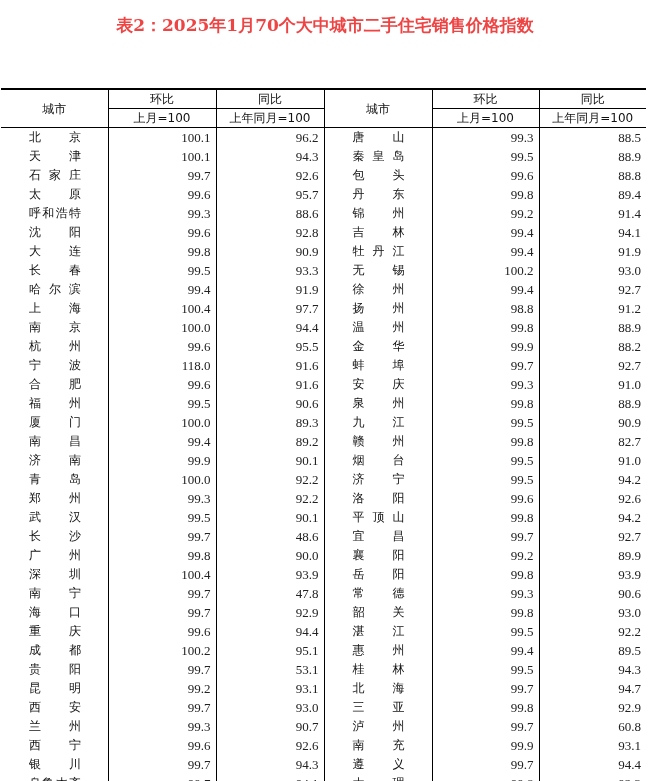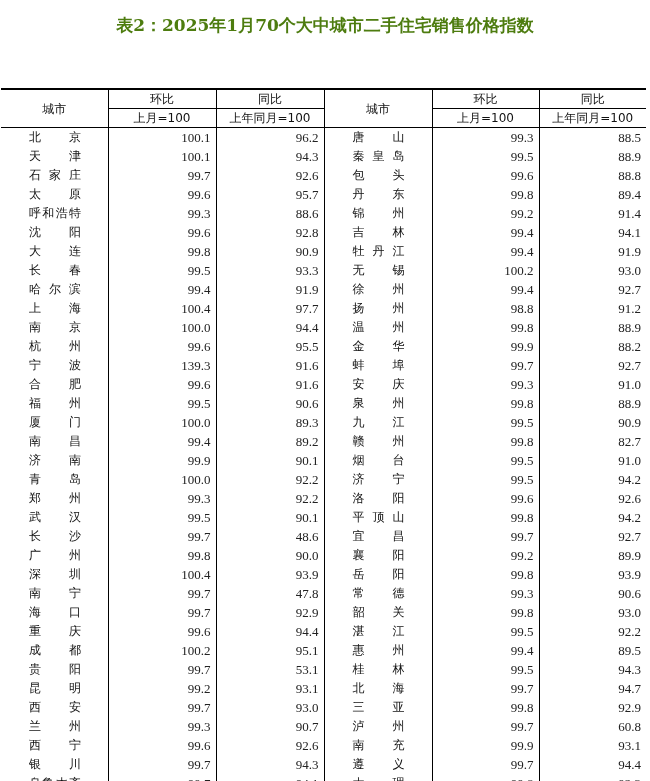--- a/index.html
+++ b/index.html
@@ -1,17 +1,17 @@
 <!DOCTYPE html>
 <html><head>
 <meta charset="utf-8">
 <style>
   html,body{margin:0;padding:0;background:#fff;}
   body{width:650px;height:781px;position:relative;overflow:hidden;font-family:"DejaVu Sans",sans-serif;color:#111;}
-  .title{position:absolute;top:14px;left:0;width:650px;text-align:center;font-family:"DejaVu Serif",serif;font-weight:bold;font-size:17px;letter-spacing:0px;color:#4d7c0f;}
+  .title{position:absolute;top:14px;left:0;width:650px;text-align:center;font-family:"DejaVu Serif",serif;font-weight:bold;font-size:17px;letter-spacing:0px;color:#ef4444;}
   table{position:absolute;top:88px;left:1px;width:645px;border-collapse:collapse;table-layout:fixed;font-size:12px;}
   col.c1{width:107px;} col.c2{width:108px;} col.c3{width:108px;}
   col.c4{width:108px;} col.c5{width:107px;} col.c6{width:107px;}
   thead tr.top th{border-top:2px solid #000;}
   th{font-weight:normal;height:18px;padding:0;text-align:center;border-right:1px solid #000;border-bottom:1px solid #000;line-height:18px;}
   th.last, td.last{border-right:none;}
   td{height:19px;padding:0;line-height:19px;border-right:1px solid #000;}
   td.city{text-align:left;padding-left:28px;}
   td.city span{display:inline-block;width:52px;text-align-last:justify;text-align:justify;}
   td.num{text-align:right;padding-right:5px;font-family:"Liberation Serif",serif;font-size:13px;color:#222;}
@@ -139,21 +139,21 @@
       <tr>
         <td class="city"><span>杭 州</span></td>
         <td class="num">99.6</td>
         <td class="num">95.5</td>
         <td class="city"><span>金 华</span></td>
         <td class="num">99.9</td>
         <td class="num last">88.2</td>
       </tr>
       <tr>
         <td class="city"><span>宁 波</span></td>
-        <td class="num">139.3</td>
+        <td class="num">118.0</td>
         <td class="num">91.6</td>
         <td class="city"><span>蚌 埠</span></td>
         <td class="num">99.7</td>
         <td class="num last">92.7</td>
       </tr>
       <tr>
         <td class="city"><span>合 肥</span></td>
         <td class="num">99.6</td>
         <td class="num">91.6</td>
         <td class="city"><span>安 庆</span></td>

